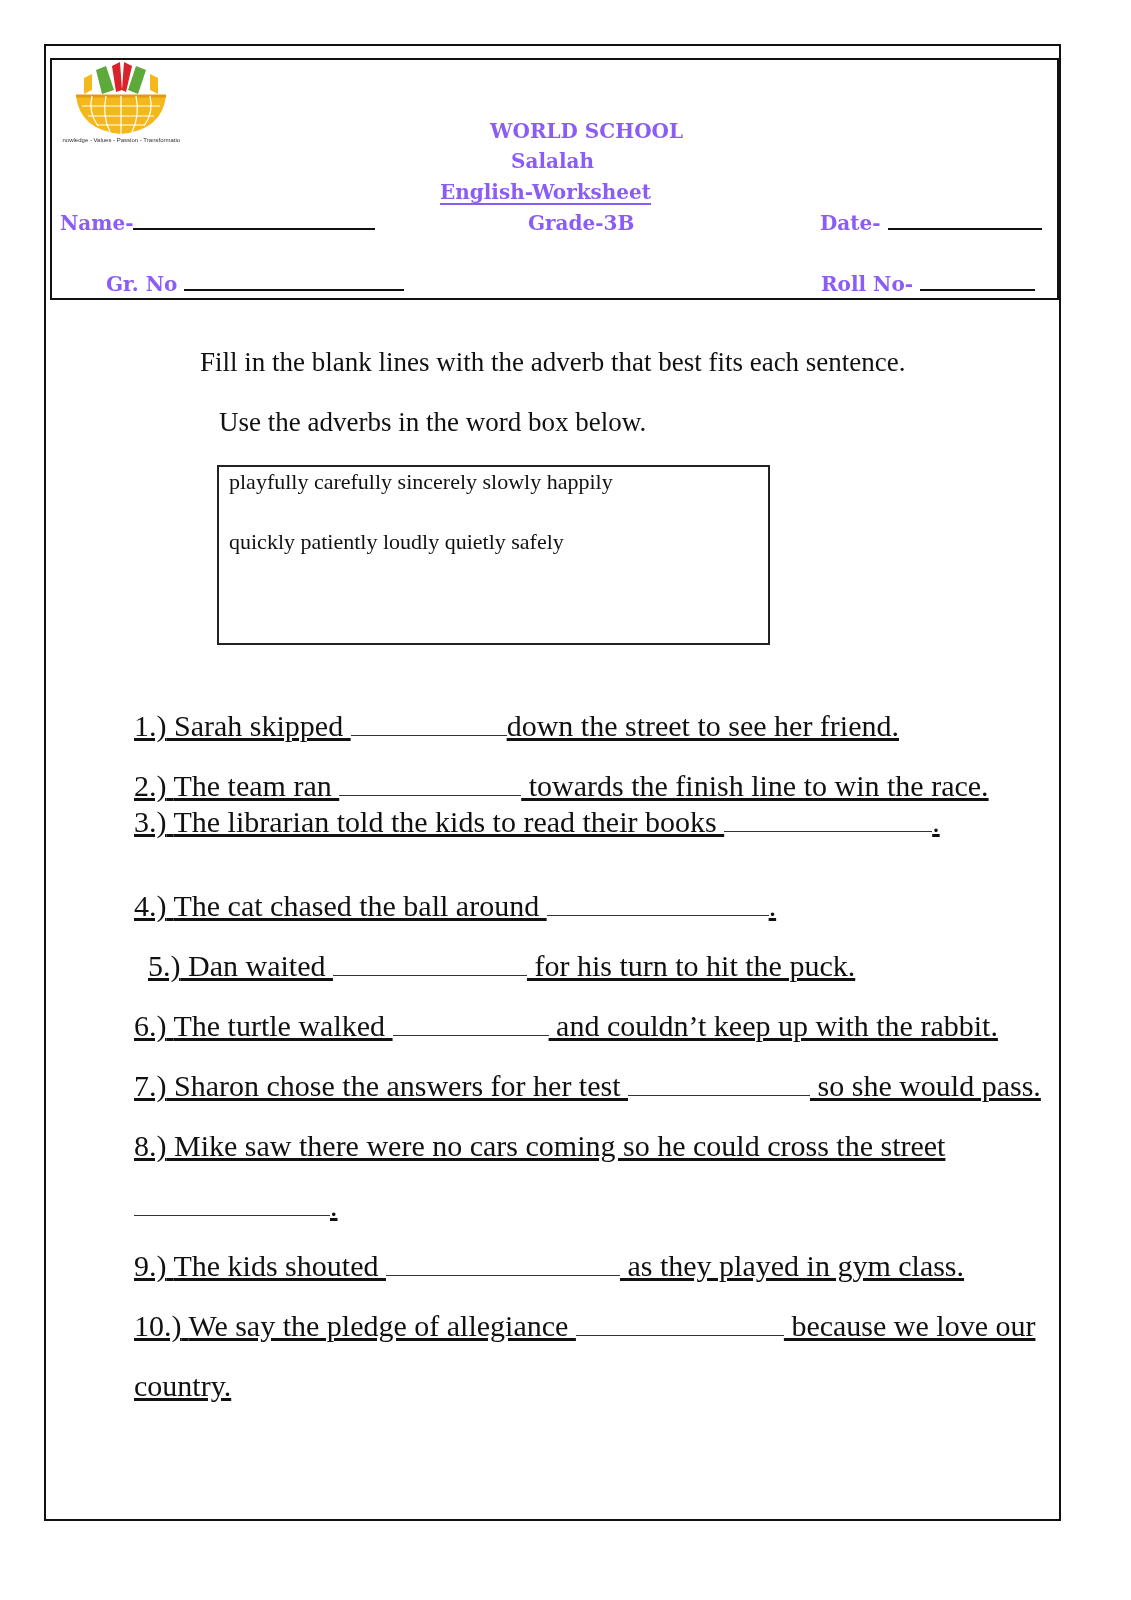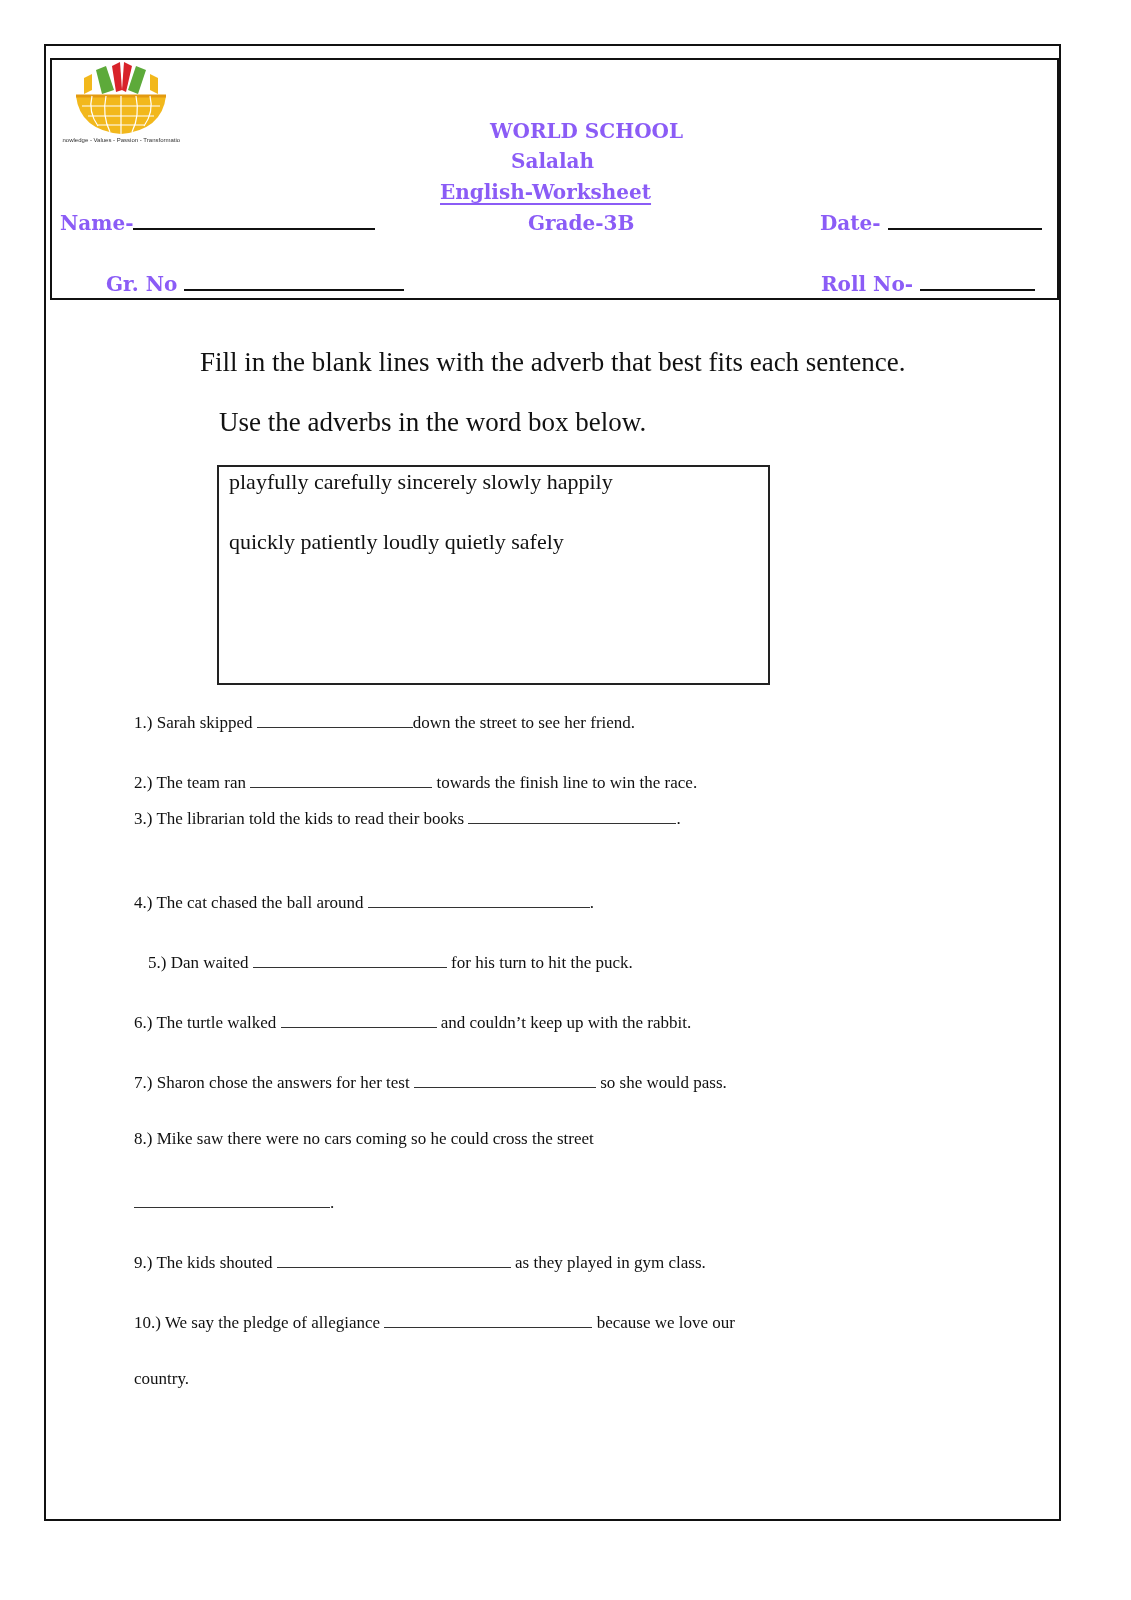--- a/index.html
+++ b/index.html
@@ -15,25 +15,25 @@
     .serif-bold { font-family: "DejaVu Serif", serif; font-weight: bold; color: #8b5cf6; }
     .tnr { font-family: "Liberation Serif", serif; color: #111; }
     .abs { position: absolute; white-space: nowrap; }
     .logo { position: absolute; left: 62px; top: 60px; width: 118px; height: 84px; }
     .h-title { font-size: 20px; }
     .u { text-decoration: underline; text-decoration-thickness: 2px; text-underline-offset: 4px; }
     .field-label { font-size: 20px; }
     .field-line { display: inline-block; border-bottom: 2px solid #111; height: 14px; vertical-align: baseline; }
     .instr { font-size: 27px; }
     .wordbox {
-      position: absolute; left: 217px; top: 465px; width: 553px; height: 220px;
+      position: absolute; left: 217px; top: 465px; width: 553px; height: 180px;
       border: 2px solid #222; box-sizing: border-box;
     }
     .wordbox .row { position: absolute; left: 10px; font-size: 22px; }
-    .q { font-size: 17px; }
+    .q { font-size: 30px; text-decoration: underline; }
     .blank { display: inline-block; border-bottom: 1px solid #333; height: 18px; vertical-align: baseline; }
   </style>
 </head>
 <body>
 
 <div class="outer"></div>
 <div class="header-box"></div>
 
 <div class="logo">
   <svg width="118" height="84" viewBox="0 0 118 84">

